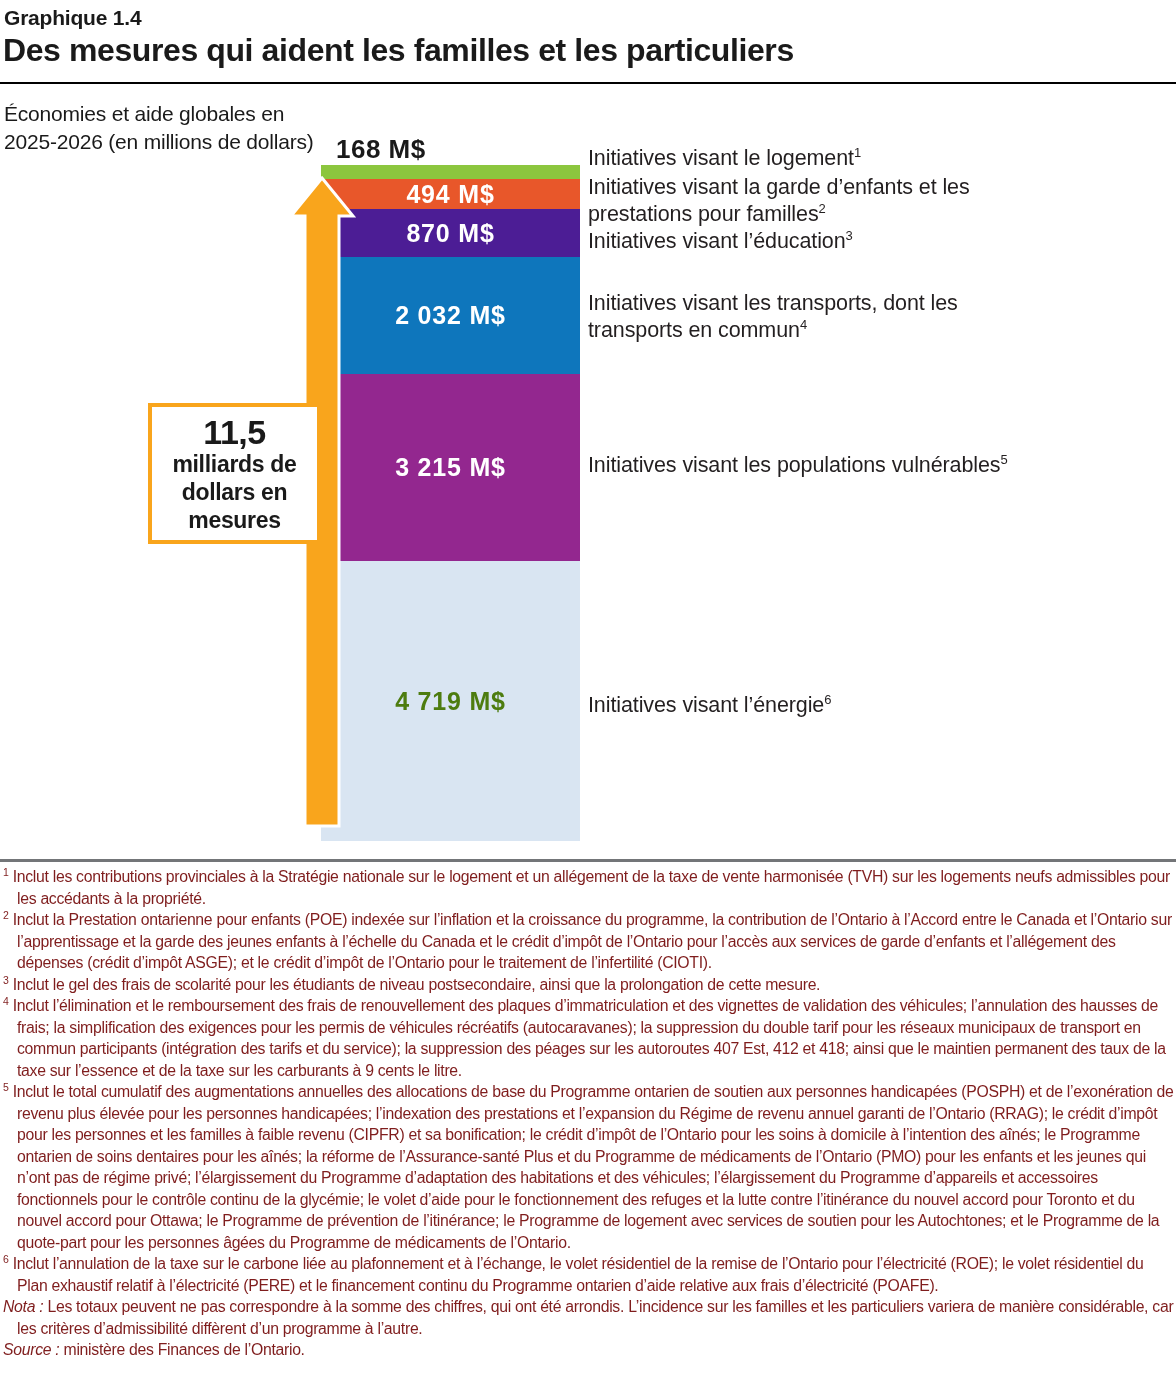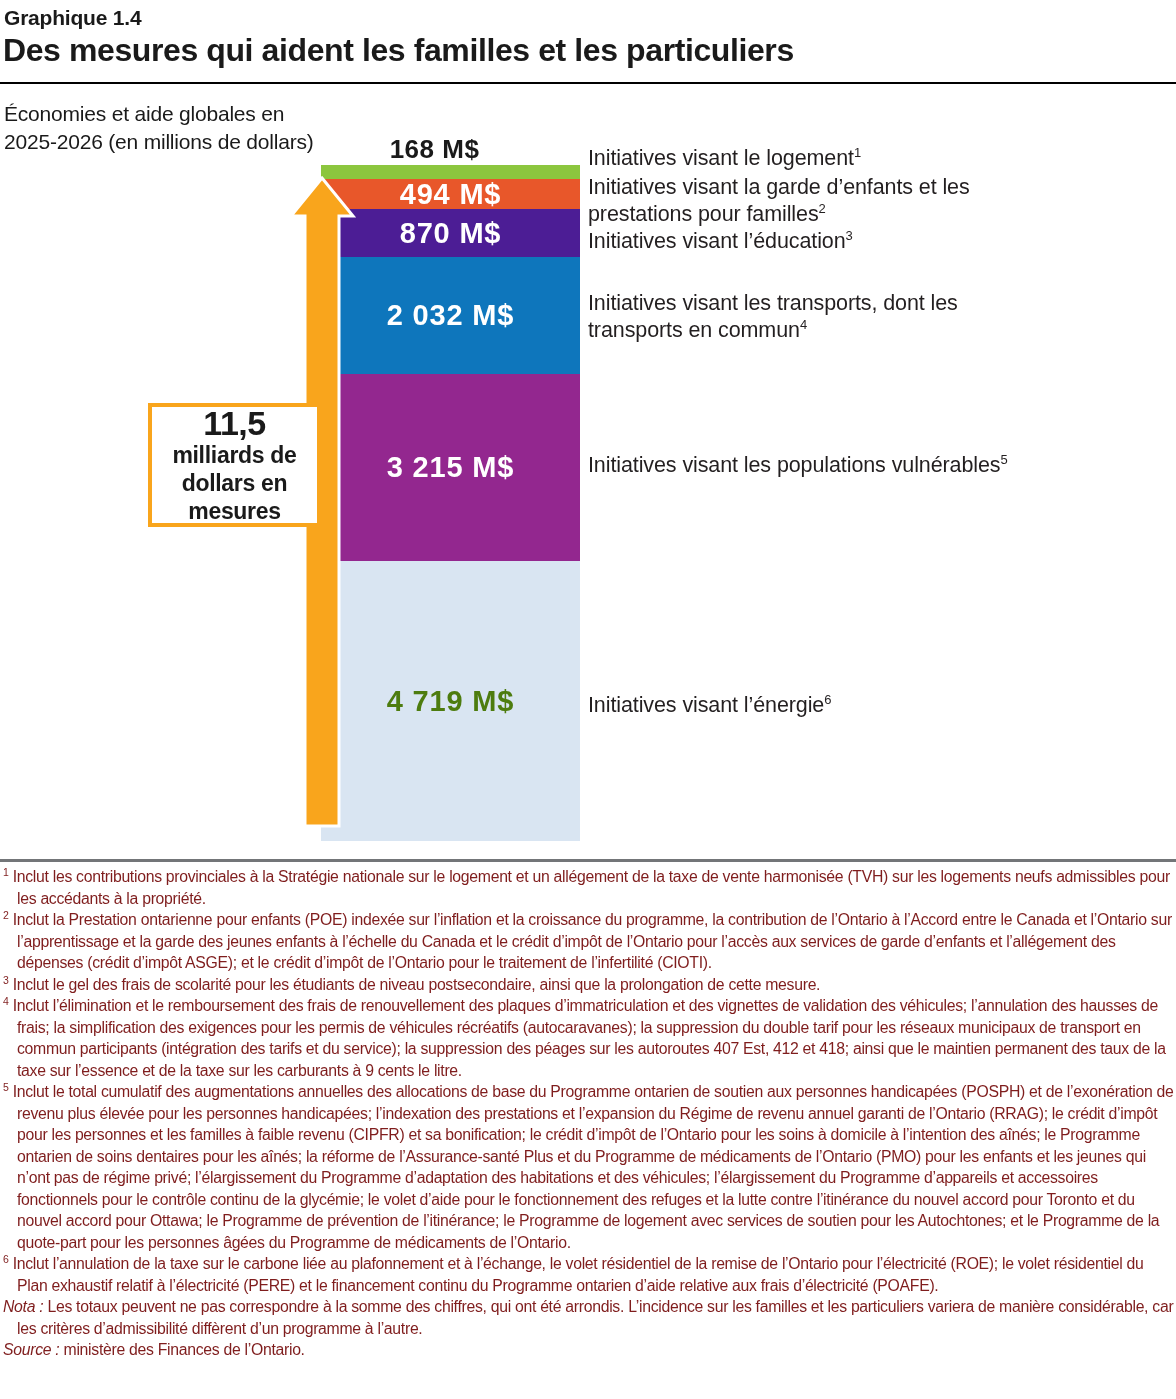--- a/index.html
+++ b/index.html
@@ -8,36 +8,36 @@
 
   
   .eyebrow { position:absolute; left:4px; top:6px; font-size:21px; font-weight:700; letter-spacing:-0.2px; }
   .main-title { position:absolute; left:3px; top:32px; font-size:32px; font-weight:700; letter-spacing:-0.4px;text-align:center; }
   .title-rule { position:absolute; left:0; top:82px; width:1176px; height:2px; background:#000; }
   .subtitle { position:absolute; left:4px; top:100px; font-size:21px; line-height:28px; letter-spacing:-0.2px; }
 
   
   .bar { position:absolute; left:321px; top:165px; width:259px; z-index:1; }
   .seg { width:100%; display:flex; align-items:center; justify-content:center; }
-  .seg-label { color:#fff; font-weight:700; font-size:29px; letter-spacing:0.8px; }
+  .seg-label { color:#fff; font-weight:700; font-size:25px; letter-spacing:0.8px; }
   .seg1 { height:14px; }
   .seg2 { height:30px; }
   .seg3 { height:48px; }
   .seg4 { height:117px; }
   .seg5 { height:187px; }
   .seg6 { height:280px; }
   .seg6 .seg-label { color:#4d7c0f; }
-  .top-value { position:absolute; left:305px; top:134px; width:259px; text-align:center;
+  .top-value { position:absolute; left:336px; top:134px; width:259px; text-align:left;
                font-size:26px; font-weight:700; letter-spacing:0.5px; z-index:1; }
 
   
   .arrow-svg { position:absolute; left:288px; top:174px; z-index:2; }
 
   
-  .measure-box { position:absolute; left:148px; top:403px; width:173px; height:124px; z-index:3;
+  .measure-box { position:absolute; left:148px; top:403px; width:173px; height:141px; z-index:3;
                  background:#fff; border:4px solid #F9A51C; display:flex; flex-direction:column;
                  align-items:center; justify-content:center; text-align:center; }
   .measure-big { font-size:34px; font-weight:700; line-height:36px; letter-spacing:-0.5px; }
   .measure-line { font-size:23px; font-weight:700; line-height:28px; letter-spacing:-0.3px; }
 
   
   .cat-label { position:absolute; left:588px; font-size:21.5px; line-height:27px;
                color:#231f20; letter-spacing:-0.1px; z-index:1; }
   .cat-label sup { font-size:13px; line-height:0; }
   .lbl-logement    { top:145px; }

